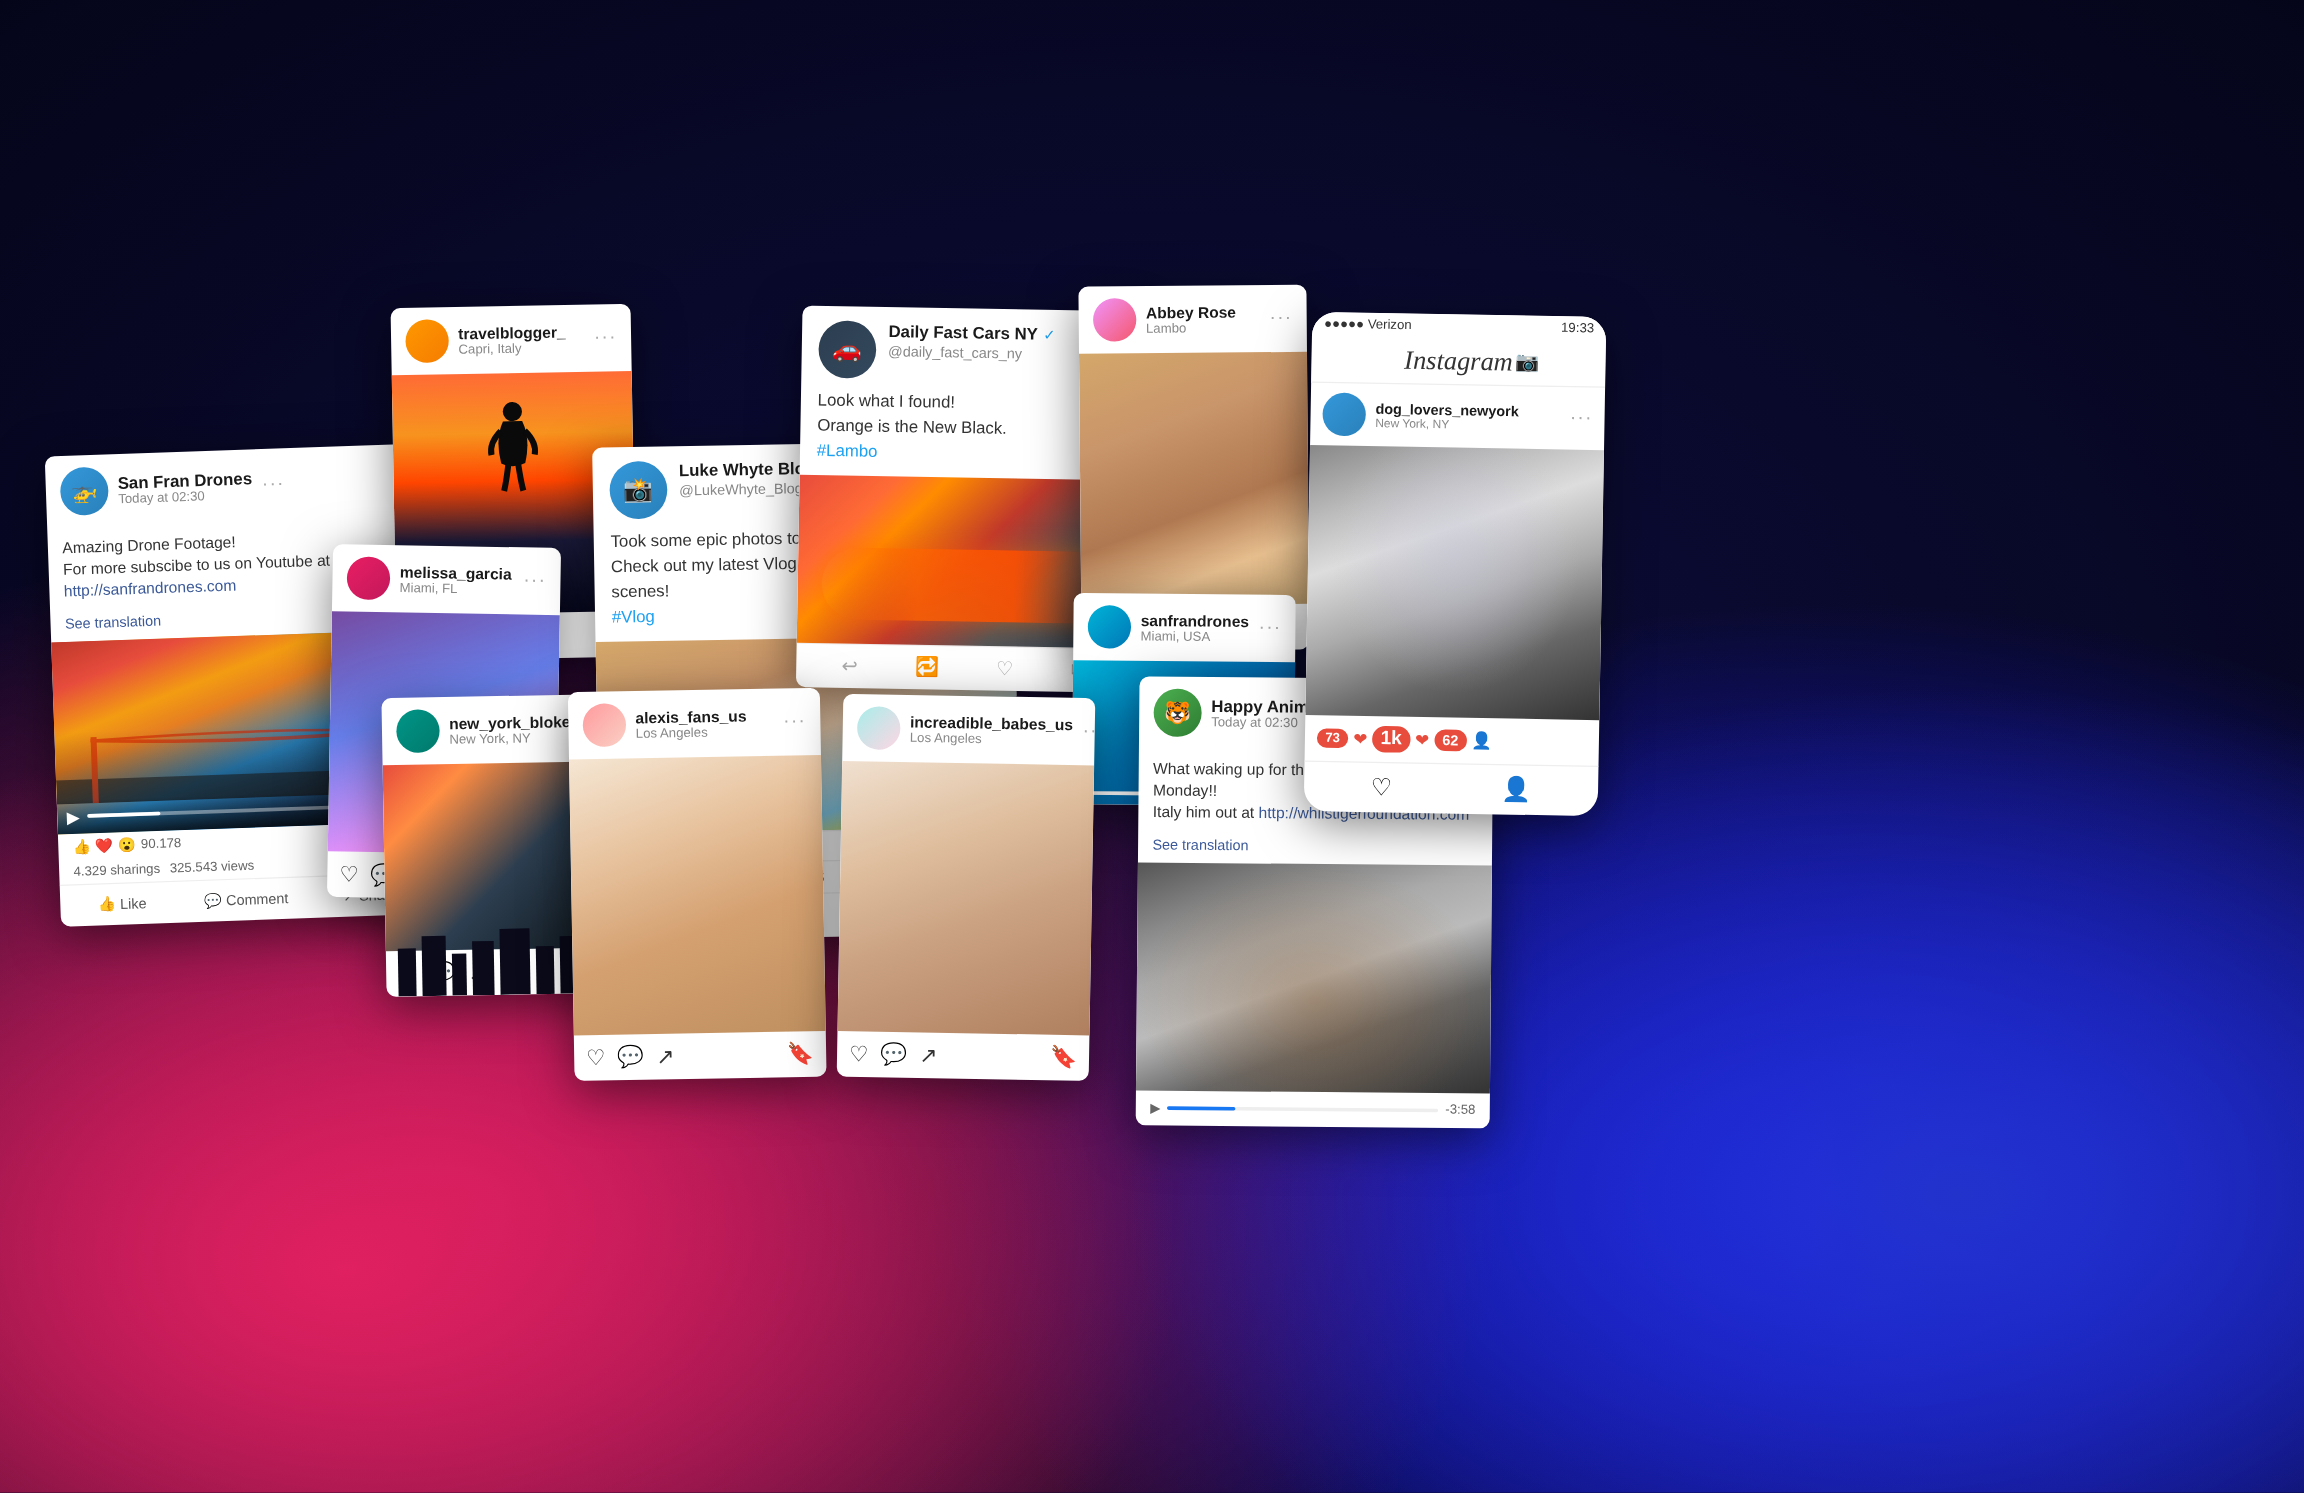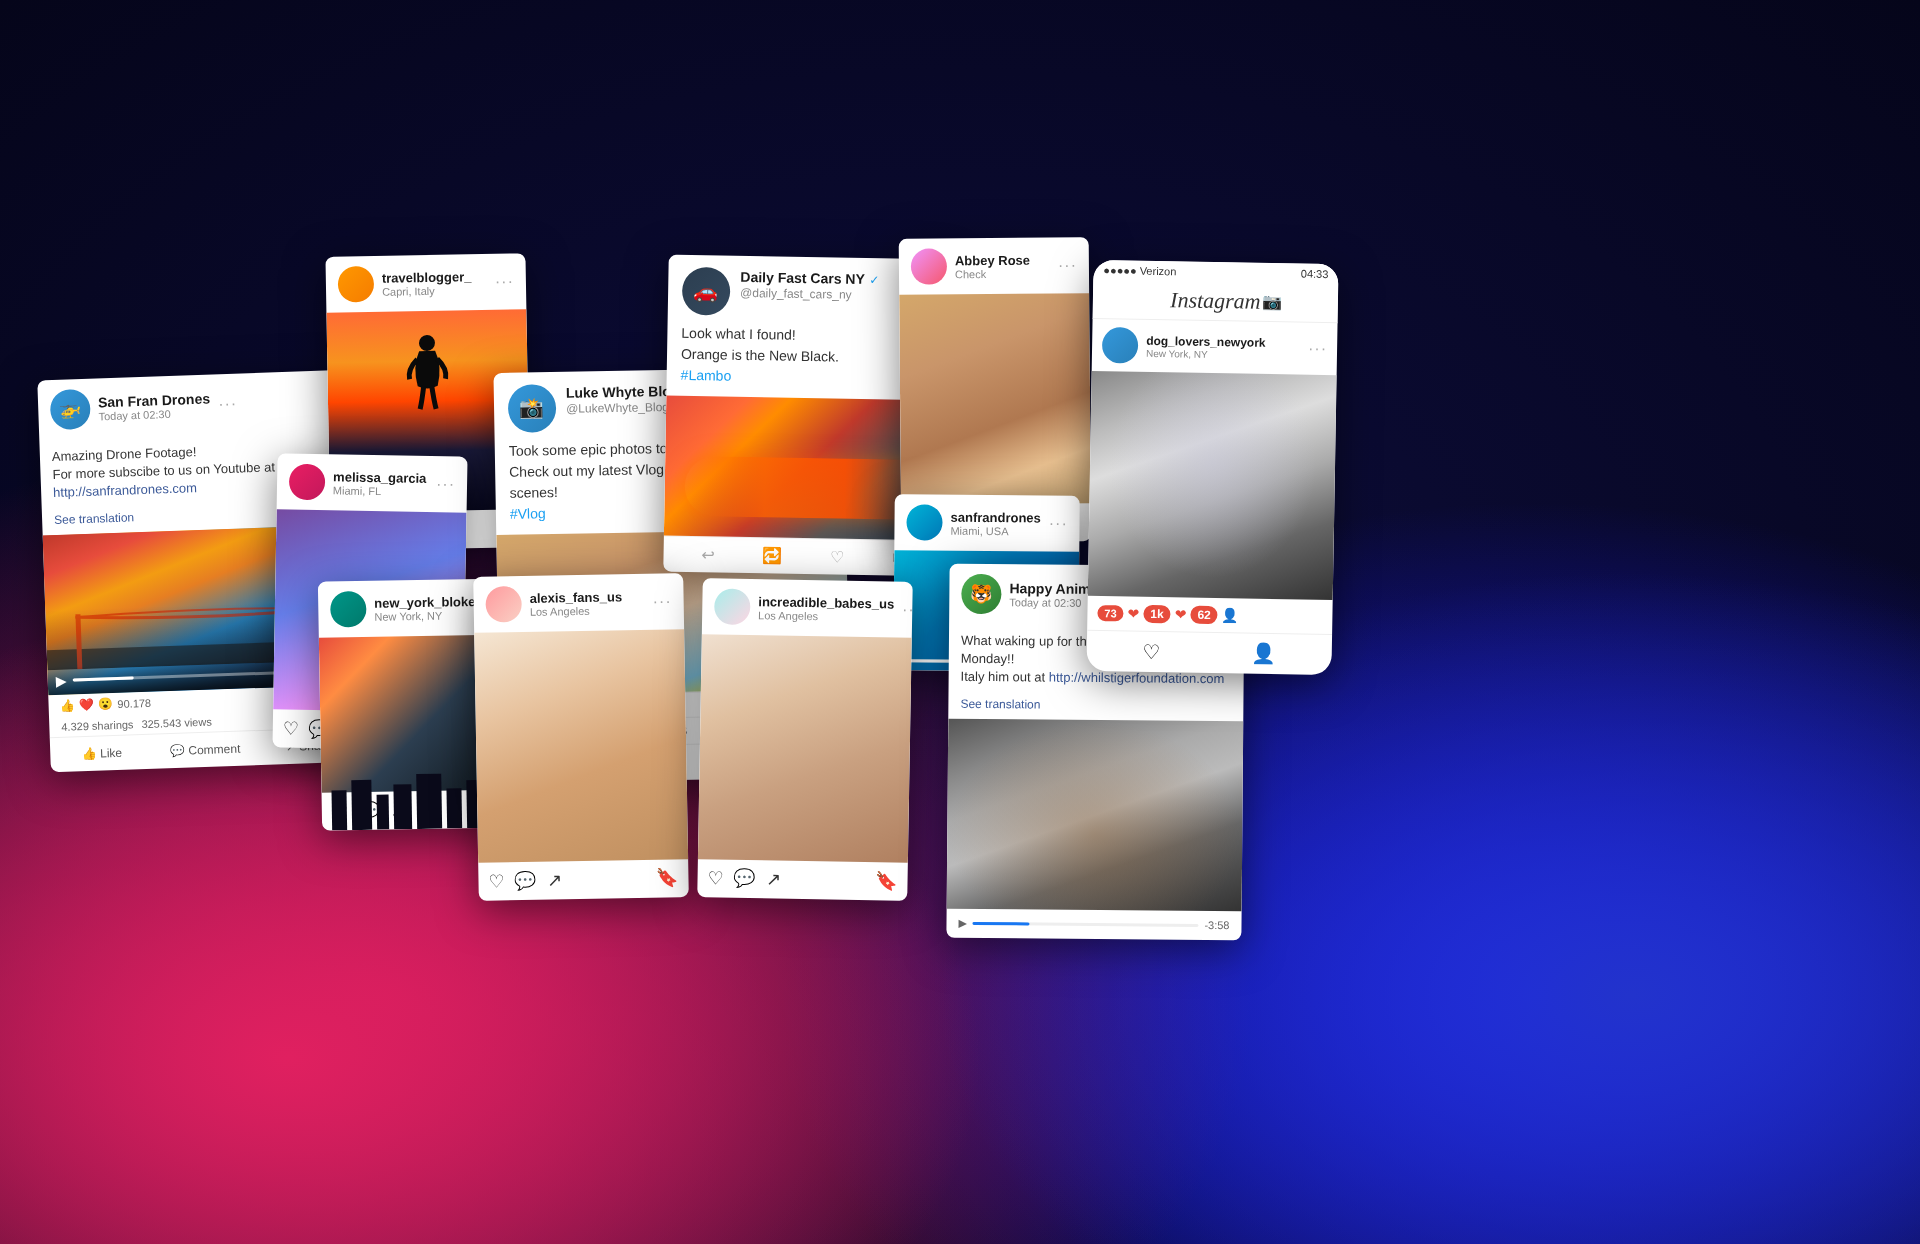--- a/index.html
+++ b/index.html
@@ -676,21 +676,21 @@
     <span class="tweet-action-icon">♡</span>
     <span class="tweet-action-icon">✉</span>
   </div>
 </div>
 
 <div class="card" id="ig-abbey" style="left:900px;top:238px;width:190px;transform:rotate(-0.5deg);">
   <div class="card-header">
     <div class="avatar" style="background:linear-gradient(135deg,#f093fb,#f5576c);"></div>
     <div class="card-user-info">
       <div class="username">Abbey Rose</div>
-      <div class="user-sub">Check</div>
+      <div class="user-sub">Lambo</div>
     </div>
     <div class="card-menu">···</div>
   </div>
   <div class="card-image" style="height:210px;background:linear-gradient(160deg,#d4a76a 0%,#c9956a 30%,#b07850 60%,#e8c090 80%,#c0a070 100%);position:relative;">
   </div>
   <div class="ig-actions">
     <span>♡</span>
     <span>💬</span>
     <span>↗</span>
   </div>
@@ -775,21 +775,21 @@
       <div style="width:25%;height:100%;background:#1877f2;border-radius:2px;"></div>
     </div>
     <span>-3:58</span>
   </div>
 </div>
 
 <div class="card" id="ig-dog" style="left:1090px;top:262px;width:245px;border-radius:20px;transform:rotate(1deg);">
 
   <div class="phone-status">
     <span>●●●●● Verizon</span>
-    <span>04:33</span>
+    <span>19:33</span>
   </div>
 
   <div style="background:#fff;text-align:center;padding:6px;border-bottom:1px solid #eee;display:flex;align-items:center;justify-content:center;">
     <span style="font-style:italic;font-size:22px;font-family:Georgia,serif;color:#333;">Instagram</span>
     <span style="position:absolute;right:55px;font-size:16px;">📷</span>
   </div>
 
   <div class="card-header" style="padding:8px 10px;">
     <div class="avatar blue-circle"></div>
     <div class="card-user-info">
@@ -801,21 +801,21 @@
 
   <div style="width:100%;height:225px;background:linear-gradient(160deg,#888 0%,#bbb 20%,#ddd 35%,#aaa 55%,#666 75%,#333 100%);position:relative;">
 
     <div style="position:absolute;inset:0;background:radial-gradient(ellipse at 50% 40%,rgba(200,200,220,0.5) 0%,transparent 60%);"></div>
   </div>
 
   <div style="padding:8px 10px;display:flex;align-items:center;gap:8px;">
     <div style="display:flex;gap:4px;align-items:center;">
       <span style="background:#e74c3c;color:white;border-radius:12px;padding:2px 7px;font-size:11px;font-weight:700;">73</span>
       <span style="color:#e74c3c;font-size:14px;">❤</span>
-      <span style="background:#e74c3c;color:white;border-radius:12px;padding:2px 7px;font-size:12px;font-weight:700;">1k</span>
+      <span style="background:#e74c3c;color:white;border-radius:12px;padding:2px 7px;font-size:16px;font-weight:700;">1k</span>
       <span style="color:#e74c3c;font-size:14px;">❤</span>
       <span style="background:#e74c3c;color:white;border-radius:12px;padding:2px 7px;font-size:12px;font-weight:700;">62</span>
       <span style="font-size:14px;">👤</span>
     </div>
   </div>
 
   <div style="border-top:1px solid #eee;padding:8px 10px;display:flex;justify-content:space-around;">
     <span style="font-size:20px;">♡</span>
     <span style="font-size:20px;">👤</span>
   </div>

